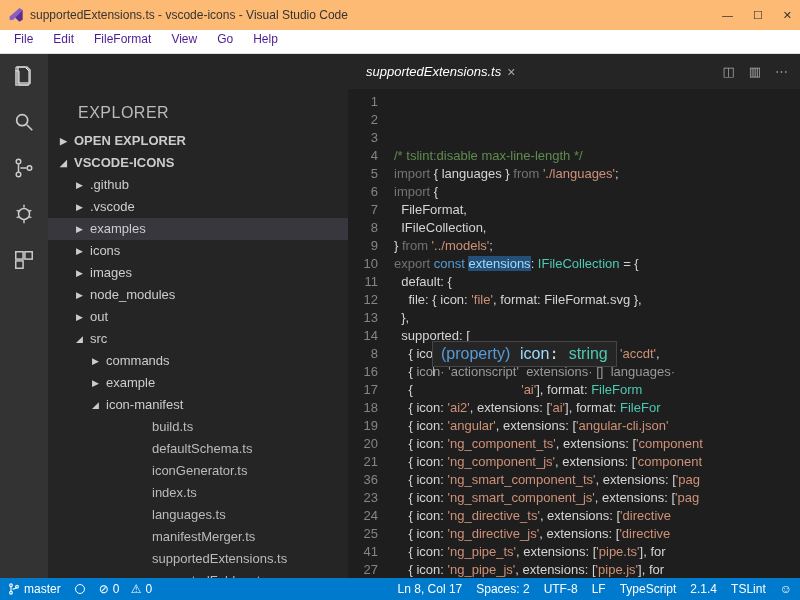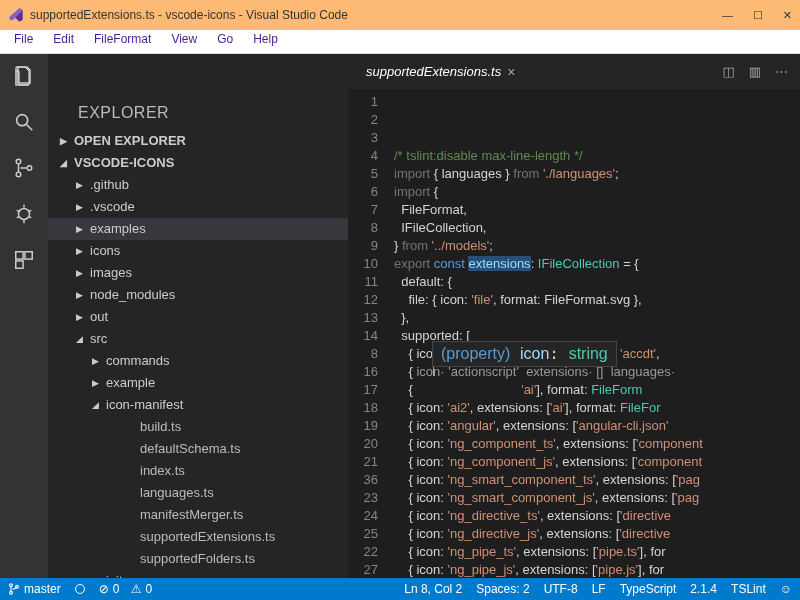--- a/index.html
+++ b/index.html
@@ -14,21 +14,21 @@
 .activity { width:48px; background:#333333; display:flex; flex-direction:column; align-items:center; padding-top:8px; gap:18px; }
 .activity .ab { width:28px; height:28px; display:flex; align-items:center; justify-content:center; fill:#858585; stroke:#858585; cursor:pointer; }
 .activity .ab.active { fill:#fff; stroke:#fff; }
 .sidebar { width:300px; background:#252526; display:flex; flex-direction:column; color:#ccc; font-size:13px; overflow:hidden; }
 .sb-title { padding:6px 30px; font-size:16px; color:#bbb; letter-spacing:.5px;margin-top:44px; }
 .tree { flex:1; padding:2px 0; overflow:hidden; font-size:13px; line-height:22px; }
 .tree div { display:flex; align-items:center; gap:5px; padding:0 8px; cursor:pointer; white-space:nowrap; }
 .tree .sect { font-weight:700; color:#ccc; }
 .tree .proj { font-weight:700; color:#ccc; }
 .tree .folder { color:#ccc; }
-.tree .file { color:#bbb; }
+.tree .file { color:#bbb;margin-left:12px; }
 .tree .chev { width:9px; display:inline-block; font-size:9px; color:#ccc; }
 .tree .sel { background:#37373d; }
 .tree .indent0 { padding-left:12px; }
 .tree .indent1 { padding-left:28px; }
 .tree .indent2 { padding-left:44px; }
 .tree .indent4 { padding-left:92px; }
 .editor { flex:1; display:flex; flex-direction:column; background:#1e1e1e; min-width:0; position:relative; }
 .tabs { height:35px; background:#252526; display:flex; align-items:center; padding-left:8px; color:#fff; font-size:13px; }
 .tabs .tab { padding:0 10px; height:35px; display:flex; align-items:center; gap:6px; font-style:italic; }
 .tabs .tab .x { font-style:normal; color:#aaa; cursor:pointer; font-size:14px; }
@@ -167,20 +167,23 @@
         </div>
         <div class="folder indent2">
           <span class="chev">◢</span>
           <span>icon-manifest</span>
         </div>
         <div class="file indent4">
           <span>build.ts</span>
         </div>
         <div class="file indent4">
           <span>defaultSchema.ts</span>
+        </div>
+        <div class="file indent4">
+          <span>iconGenerator.ts</span>
         </div>
         <div class="file indent4">
           <span>index.ts</span>
         </div>
         <div class="file indent4">
           <span>languages.ts</span>
         </div>
         <div class="file indent4">
           <span>manifestMerger.ts</span>
         </div>
@@ -229,21 +232,21 @@
           <div>16</div>
           <div>17</div>
           <div>18</div>
           <div>19</div>
           <div>20</div>
           <div>21</div>
           <div>36</div>
           <div>23</div>
           <div>24</div>
           <div>25</div>
-          <div>22</div>
+          <div>41</div>
           <div>27</div>
         </div>
       <div class="lines" id="lines">
         <div class="cursor"></div>
       <div><span class="c0">/* tslint:disable max-line-length */</span></div><div><span class="c1">import</span><span class="c2"> { languages } </span><span class="c1">from</span><span class="c2"> </span><span class="c3">'./languages'</span><span class="c2">;</span></div><div><span class="c1">import</span><span class="c2"> {</span></div><div><span class="c2">  FileFormat,</span></div><div><span class="c2">  IFileCollection,</span></div><div><span class="c2">} </span><span class="c1">from</span><span class="c2"> </span><span class="c3">'../models'</span><span class="c2">;</span></div><div><span class="c2"></span></div><div><span class="c1">export</span><span class="c2"> </span><span class="c6">const</span><span class="c2"> </span><span class="c4 selword">extensions</span><span class="c2">: </span><span class="c5">IFileCollection</span><span class="c2"> = {</span></div><div><span class="c2">  default: {</span></div><div><span class="c2">    file: { icon: </span><span class="c3">'file'</span><span class="c2">, format: FileFormat.svg },</span></div><div><span class="c2">  },</span></div><div><span class="c2">  supported: [</span></div><div><span class="c2">    { icon: </span><span class="c3">'access'</span><span class="c2">, extensions: [</span><span class="c3">'accdb'</span><span class="c2">, </span><span class="c3">'accdt'</span><span class="c2">, </span></div><div><span class="c2">    { </span><span class="cgrey">icon· 'actionscript'  extensions· []  languages·</span></div><div><span class="c2">    {                              </span><span class="c3">'ai'</span><span class="c2">], format: </span><span class="c5">FileForm</span></div><div><span class="c2">    { icon: </span><span class="c3">'ai2'</span><span class="c2">, extensions: [</span><span class="c3">'ai'</span><span class="c2">], format: </span><span class="c5">FileFor</span></div><div><span class="c2">    { icon: </span><span class="c3">'angular'</span><span class="c2">, extensions: [</span><span class="c3">'angular-cli.json'</span></div><div><span class="c2">    { icon: </span><span class="c3">'ng_component_ts'</span><span class="c2">, extensions: [</span><span class="c3">'component</span></div><div><span class="c2">    { icon: </span><span class="c3">'ng_component_js'</span><span class="c2">, extensions: [</span><span class="c3">'component</span></div><div><span class="c2">    { icon: </span><span class="c3">'ng_smart_component_ts'</span><span class="c2">, extensions: [</span><span class="c3">'pag</span></div><div><span class="c2">    { icon: </span><span class="c3">'ng_smart_component_js'</span><span class="c2">, extensions: [</span><span class="c3">'pag</span></div><div><span class="c2">    { icon: </span><span class="c3">'ng_directive_ts'</span><span class="c2">, extensions: [</span><span class="c3">'directive</span></div><div><span class="c2">    { icon: </span><span class="c3">'ng_directive_js'</span><span class="c2">, extensions: [</span><span class="c3">'directive</span></div><div><span class="c2">    { icon: </span><span class="c3">'ng_pipe_ts'</span><span class="c2">, extensions: [</span><span class="c3">'pipe.ts'</span><span class="c2">], for</span></div><div><span class="c2">    { icon: </span><span class="c3">'ng_pipe_js'</span><span class="c2">, extensions: [</span><span class="c3">'pipe.js'</span><span class="c2">], for</span></div></div>
       <div class="hover">
         <span class="c6">(property)</span> <span class="c4">icon</span>: <span class="c5">string</span>
       </div>
     </div>
   </div>
@@ -257,21 +260,21 @@
         <circle cx="12" cy="5" r="1.8"></circle>
         <path d="M4 5v6M6 8c3 0 5-1 5-3"></path>
       </svg>
       <span>master</span>
     </span>
   <span>
       <span class="circle"></span>
     </span>
   <span><span>⊘</span><span>0</span>&nbsp;<span>⚠</span><span>0</span></span>
   <div class="r">
-    <span>Ln 8, Col 2</span>
+    <span>Ln 8, Col 17</span>
     <span>Spaces: 2</span>
     <span>UTF-8</span>
     <span>LF</span>
     <span>TypeScript</span>
     <span>2.1.4</span>
     <span>TSLint</span>
     <span>☺</span>
   </div>
 </div>
 

